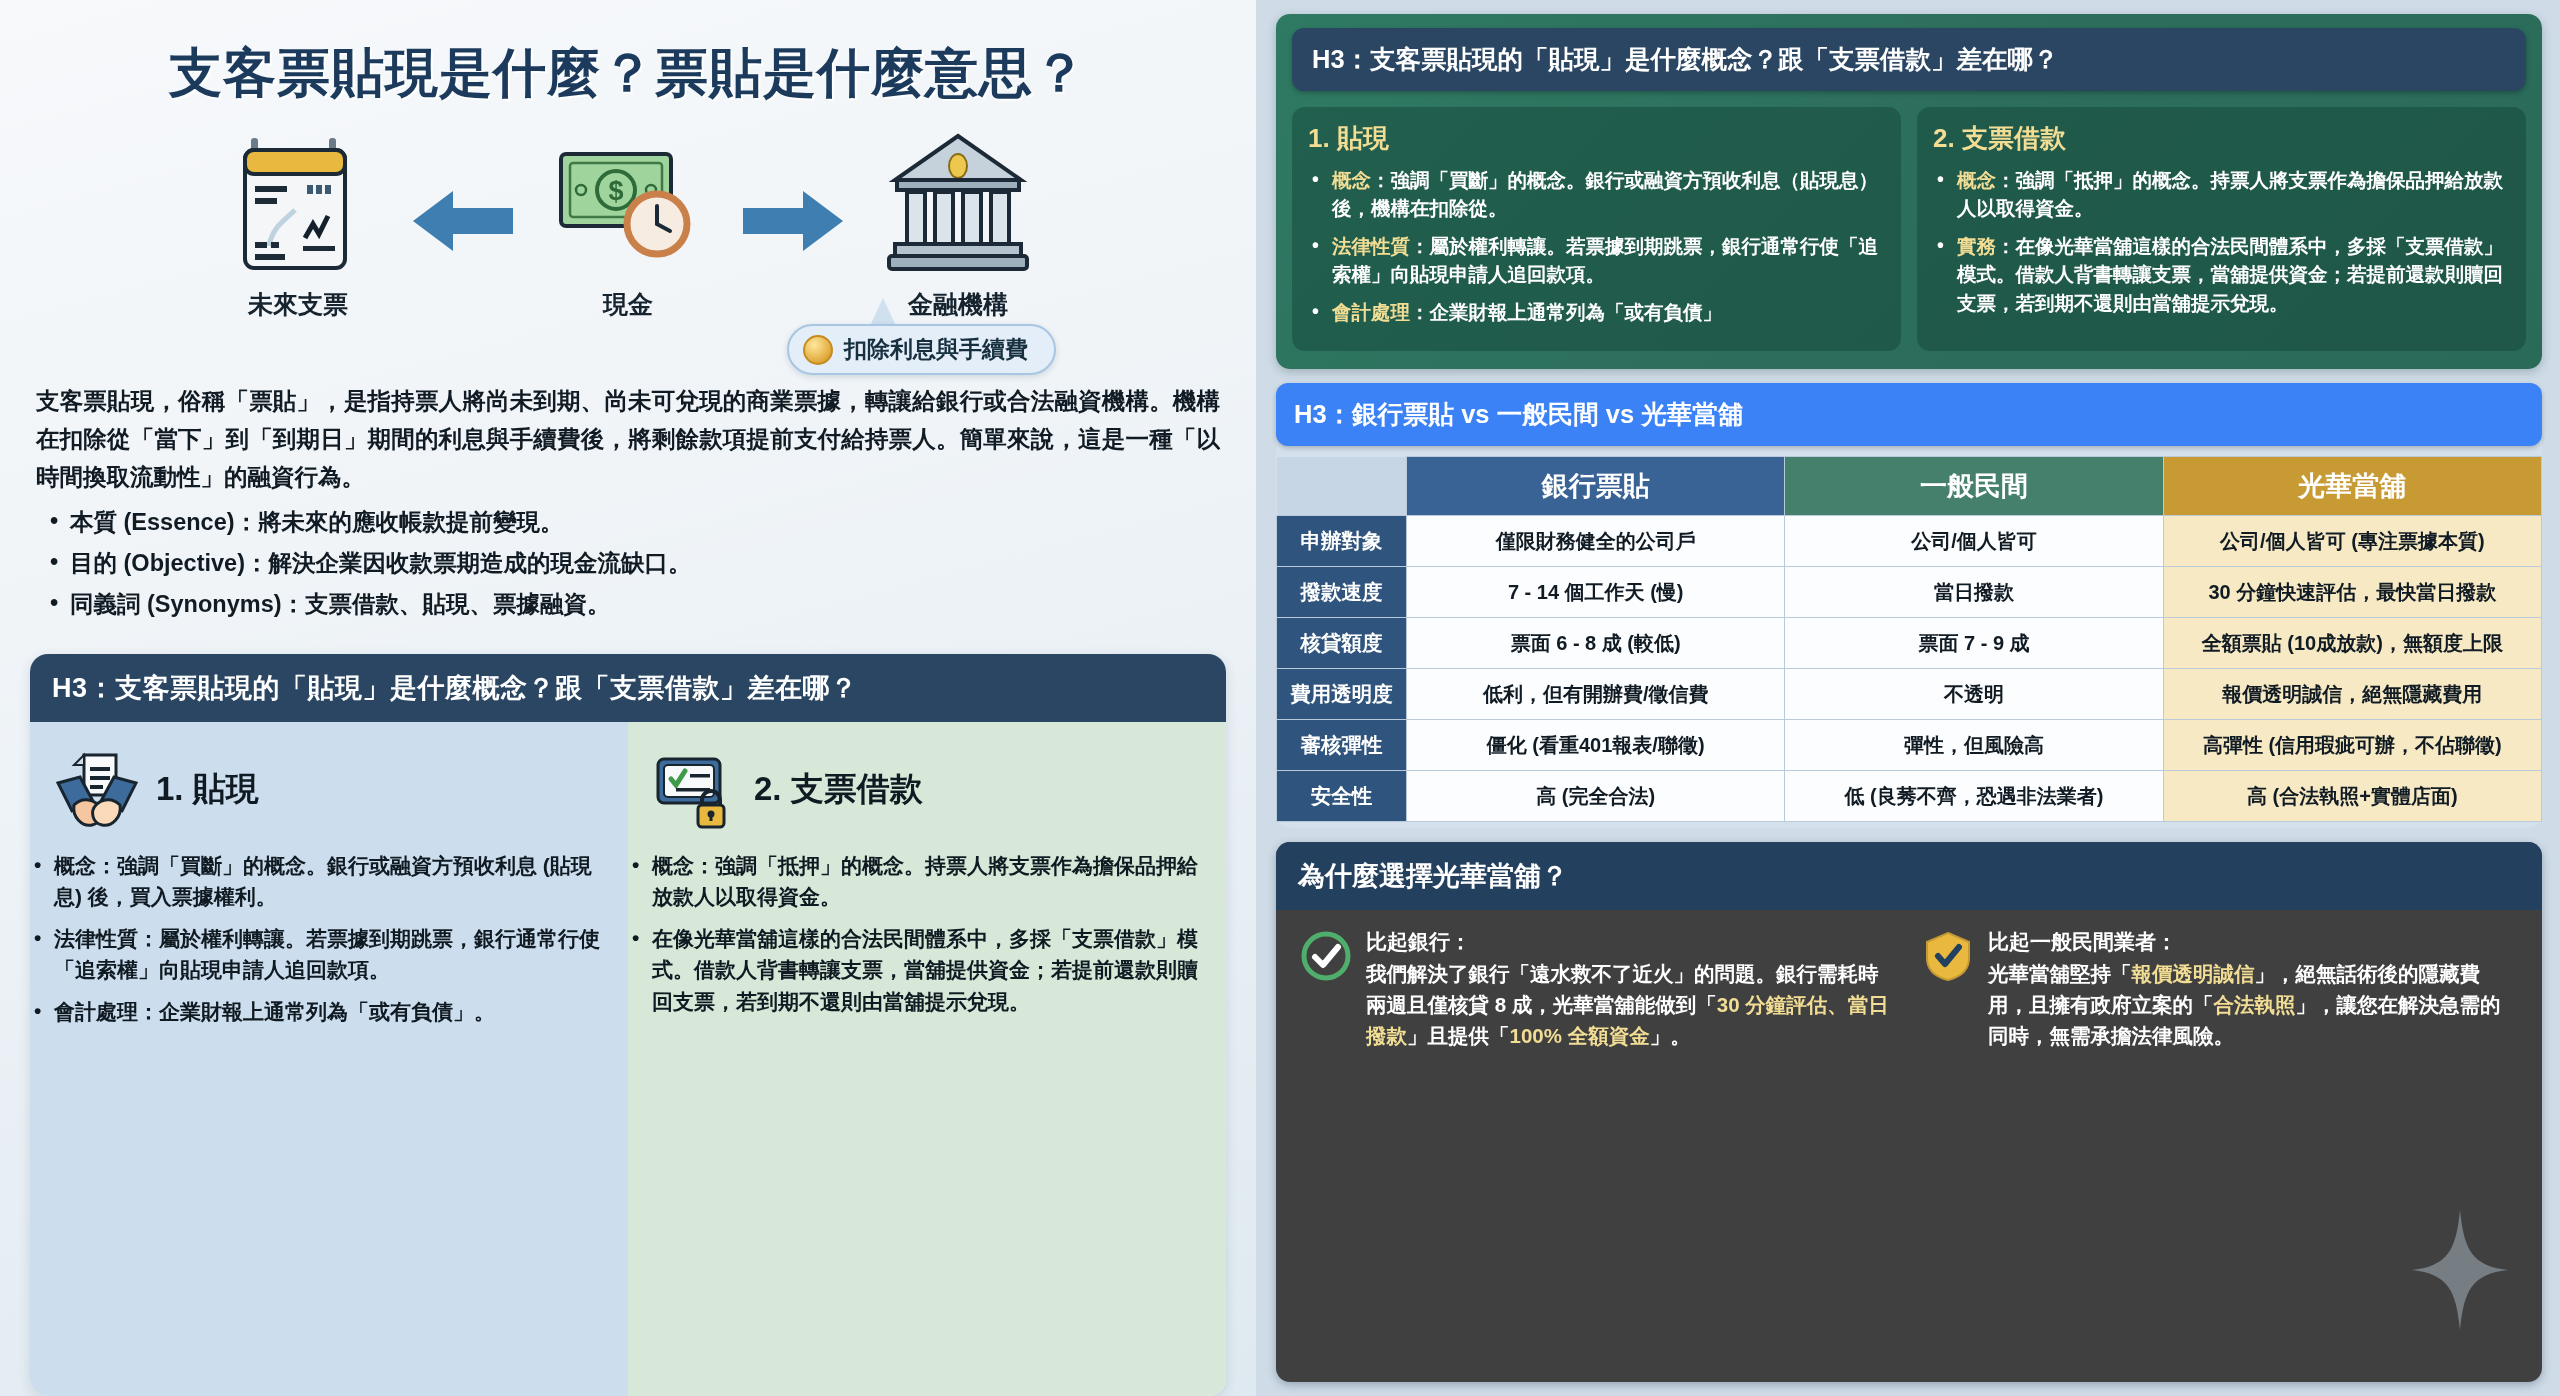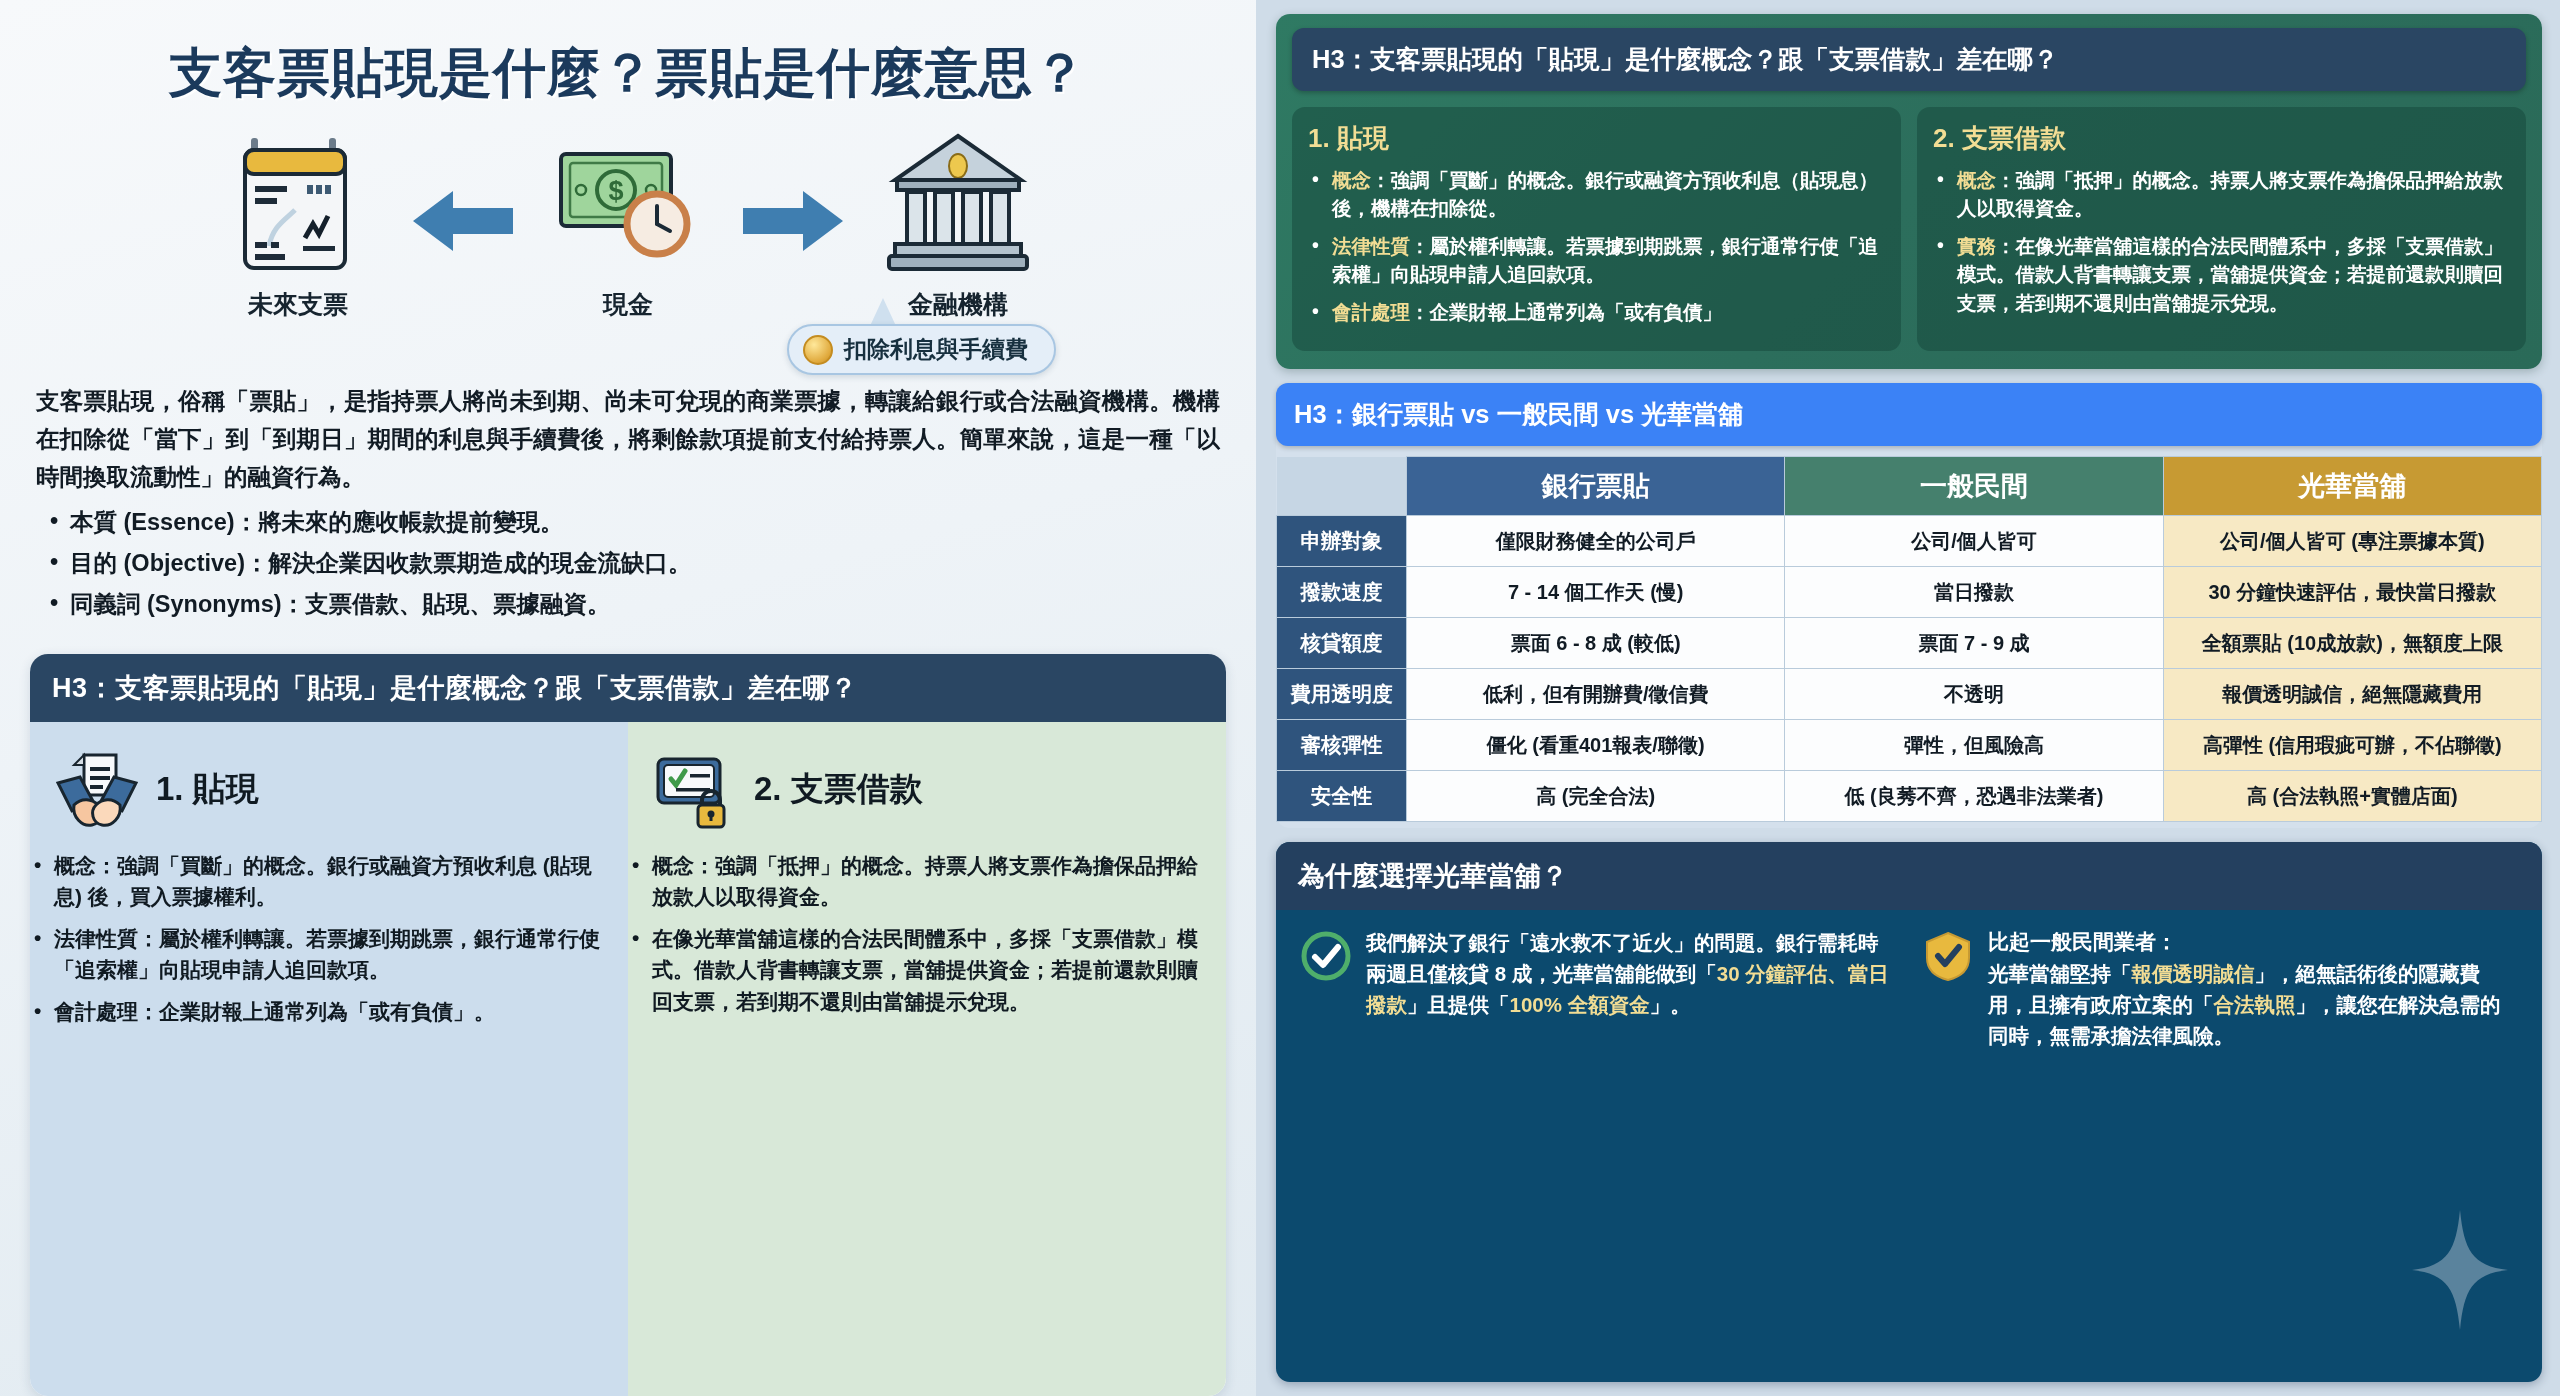--- a/index.html
+++ b/index.html
@@ -191,21 +191,21 @@
   }
   table.cmp td.c-bank, table.cmp td.c-priv {
     background: #fcfdfe; color: #111b24; font-size: 20px; padding: 11px 7px;
   }
   table.cmp td.c-gh {
     background: #f7e9c4; color: #111b24; font-size: 20px; padding: 11px 7px;
   }
 
   
   .wcard {
-    background: #0c4a6e;
+    background: #404040;
     border-radius: 14px;
     overflow: hidden;
     flex: 1;
     display: flex; flex-direction: column;
     position: relative;
     box-shadow: 0 3px 10px rgba(20,40,70,.3);
   }
   .wcard-header {
     background: #24405f;
     color: #fff; font-size: 27px; font-weight: 900;
@@ -448,20 +448,21 @@
   <div class="wcard">
     <div class="wcard-header">為什麼選擇光華當舖？</div>
     <div class="wcard-body">
 
       <div class="wcol">
         <svg class="badge" viewBox="0 0 52 52">
           <circle cx="26" cy="26" r="22" fill="none" stroke="#4fae6b" stroke-width="5"></circle>
           <polyline points="15,27 23,35 38,17" fill="none" stroke="#ffffff" stroke-width="6" stroke-linecap="round" stroke-linejoin="round"></polyline>
         </svg>
         <div class="wcol-text">
+          <div class="wcol-title">比起銀行：</div>
           <div class="wcol-body">我們解決了銀行「遠水救不了近火」的問題。銀行需耗時兩週且僅核貸 8 成，光華當舖能做到「<span class="hl">30 分鐘評估、當日撥款</span>」且提供「<span class="hl">100% 全額資金</span>」。</div>
         </div>
       </div>
 
       <div class="wcol">
         <svg class="badge" viewBox="0 0 52 52">
           <path d="M26 3 L47 12 V28 C47 40 38 47 26 50 C14 47 5 40 5 28 V12 Z" fill="#e8b93e" stroke="#c79a33" stroke-width="2"></path>
           <polyline points="16,26 23,34 37,17" fill="none" stroke="#24405f" stroke-width="6" stroke-linecap="round" stroke-linejoin="round"></polyline>
         </svg>
         <div class="wcol-text">

